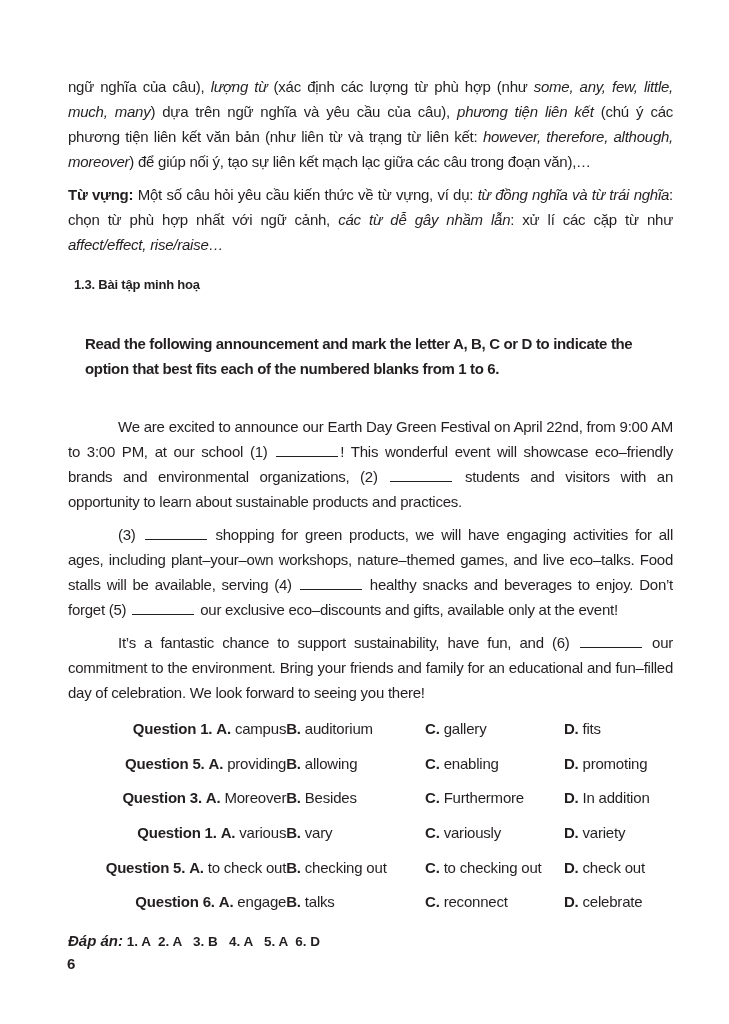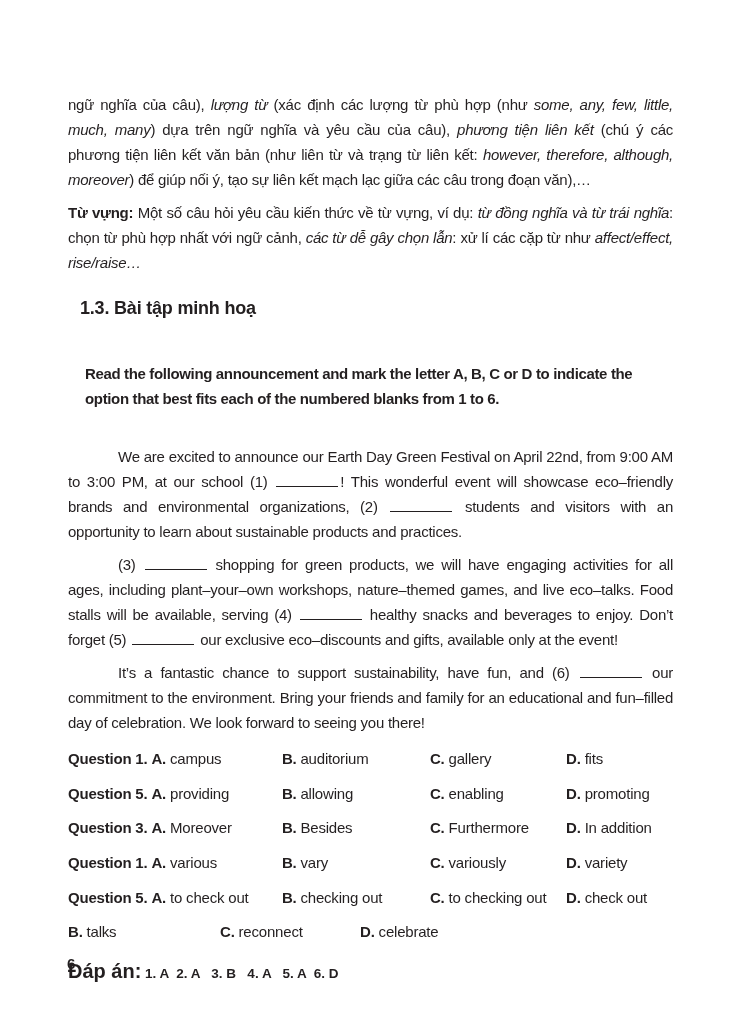--- a/index.html
+++ b/index.html
@@ -1,54 +1,54 @@
 <!DOCTYPE html>
 <html><head>
 <meta charset="utf-8">
 <style>
   html, body { margin: 0; padding: 0; background: #ffffff; }
   body {
     width: 729px; height: 1024px; position: relative; overflow: hidden;
     font-family: "Liberation Sans", "DejaVu Sans", sans-serif;
     color: #231f20;
   }
-  .page { position: absolute; left: 68px; top: 92px; width: 605px; }
+  .page { position: absolute; left: 68px; top: 74px; width: 605px; }
   .p {
     font-size: 15px; line-height: 25px; text-align: justify; margin: 0;
     letter-spacing: -0.25px;
   }
   .p i { font-style: italic; }
   .p b { font-weight: bold; }
   .gap-s { height: 8px; }
-  .heading { font-size: 18px; font-weight: bold; line-height: 25px; margin: 12px; letter-spacing: -0.2px; }
+  .heading { font-size: 13px; font-weight: bold; line-height: 25px; margin: 6px; letter-spacing: -0.2px; }
   .instr { font-size: 15px; font-weight: bold; line-height: 25px; margin: 17px; letter-spacing: -0.35px; }
   .title { font-size: 15px; font-weight: bold; line-height: 25px; text-align: center; margin: 0; letter-spacing: -0.2px; }
   .indent { text-indent: 50px; }
   .blank { display: inline-block; border-bottom: 1px solid #231f20; width: 62px; height: 14px; vertical-align: baseline; margin: 0 2px; }
   .qrow { display: flex; font-size: 15px; line-height: 20px; height: 34.7px; align-items: flex-start; letter-spacing: -0.2px; }
   .qcol { display: inline-block; }
-  .qcol.a { width: 220px; }
+  .qcol.a { width: 220px; text-align: right; }
   .qcol.b { width: 140px; }
-  .qcol.c { width: 140px; margin-left: 12px; }
+  .qcol.c { width: 140px; }
   .qcol.d { width: 110px; }
   .qcol b { font-weight: bold; }
   .answers { font-size: 13.5px; font-weight: bold; line-height: 20px; margin-top: 4px; white-space: pre; }
-  .answers .label { font-size: 20px; }
+  .answers .label { font-size: 15px; font-style: italic; }
   .pagenum { position: absolute; left: 67px; top: 955px; font-size: 15px; font-weight: bold; }
 </style>
 </head>
 <body>
 
 <div class="page">
 
   <p class="p"><span>ngữ nghĩa của câu), </span><i>lượng từ</i><span> (xác định các lượng từ phù hợp (như </span><i>some, any, few, little, much, many</i><span>) dựa trên ngữ nghĩa và yêu cầu của câu), </span><i>phương tiện liên kết</i><span> (chú ý các phương tiện liên kết văn bản (như liên từ và trạng từ liên kết: </span><i>however, therefore, although, moreover</i><span>) để giúp nối ý, tạo sự liên kết mạch lạc giữa các câu trong đoạn văn),…</span></p>
 
   <div class="gap-s"></div>
 
-  <p class="p"><b>Từ vựng:</b><span> Một số câu hỏi yêu cầu kiến thức về từ vựng, ví dụ: </span><i>từ đồng nghĩa và từ trái nghĩa</i><span>: chọn từ phù hợp nhất với ngữ cảnh, </span><i>các từ dễ gây chọn lẫn</i><span>: xử lí các cặp từ như </span><i>affect/effect, rise/raise…</i></p>
+  <p class="p"><b>Từ vựng:</b><span> Một số câu hỏi yêu cầu kiến thức về từ vựng, ví dụ: </span><i>từ đồng nghĩa và từ trái nghĩa</i><span>: chọn từ phù hợp nhất với ngữ cảnh, </span><i>các từ dễ gây nhầm lẫn</i><span>: xử lí các cặp từ như </span><i>affect/effect, rise/raise…</i></p>
 
   <div style="height:9px"></div>
   <p class="heading">1.3. Bài tập minh hoạ</p>
 
   <div style="height:11px"></div>
   <p class="instr">Read the following announcement and mark the letter A, B, C or D to indicate the option that best fits each of the numbered blanks from 1 to 6.</p>
 
   <div style="height:8px"></div>
 
   <div style="height:8px"></div>
@@ -87,20 +87,21 @@
       <span class="qcol c"><b>C.</b> <span>variously</span></span>
       <span class="qcol d"><b>D.</b> <span>variety</span></span>
     </div>
     <div class="qrow">
       <span class="qcol a"><b>Question 5.</b> <b>A.</b> <span>to check out</span></span>
       <span class="qcol b"><b>B.</b> <span>checking out</span></span>
       <span class="qcol c"><b>C.</b> <span>to checking out</span></span>
       <span class="qcol d"><b>D.</b> <span>check out</span></span>
     </div>
     <div class="qrow">
+      <span class="qcol a"><b>Question 6.</b> <b>A.</b> <span>engage</span></span>
       <span class="qcol b"><b>B.</b> <span>talks</span></span>
       <span class="qcol c"><b>C.</b> <span>reconnect</span></span>
       <span class="qcol d"><b>D.</b> <span>celebrate</span></span>
     </div>
   </div>
 
   <div class="answers"><span class="label">Đáp án:</span><span> 1. A  2. A   3. B   4. A   5. A  6. D</span></div>
 </div>
 
 <div class="pagenum">6</div>

